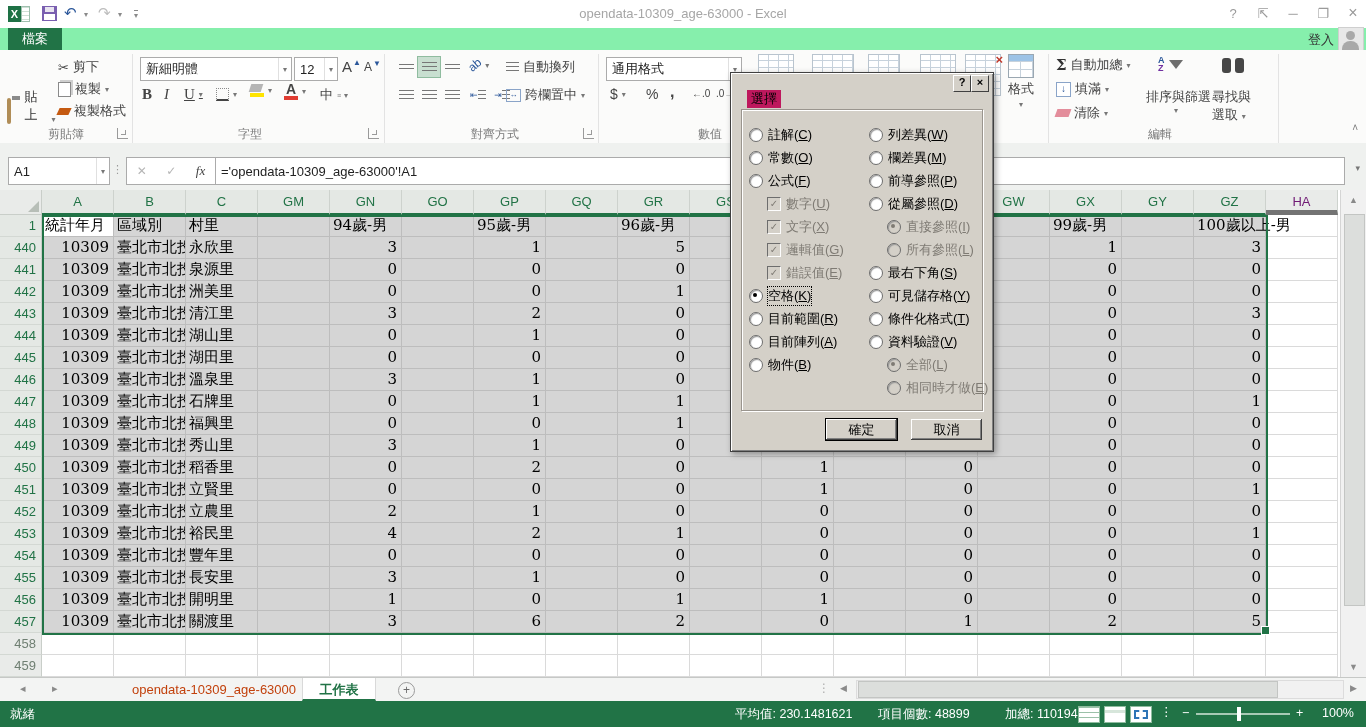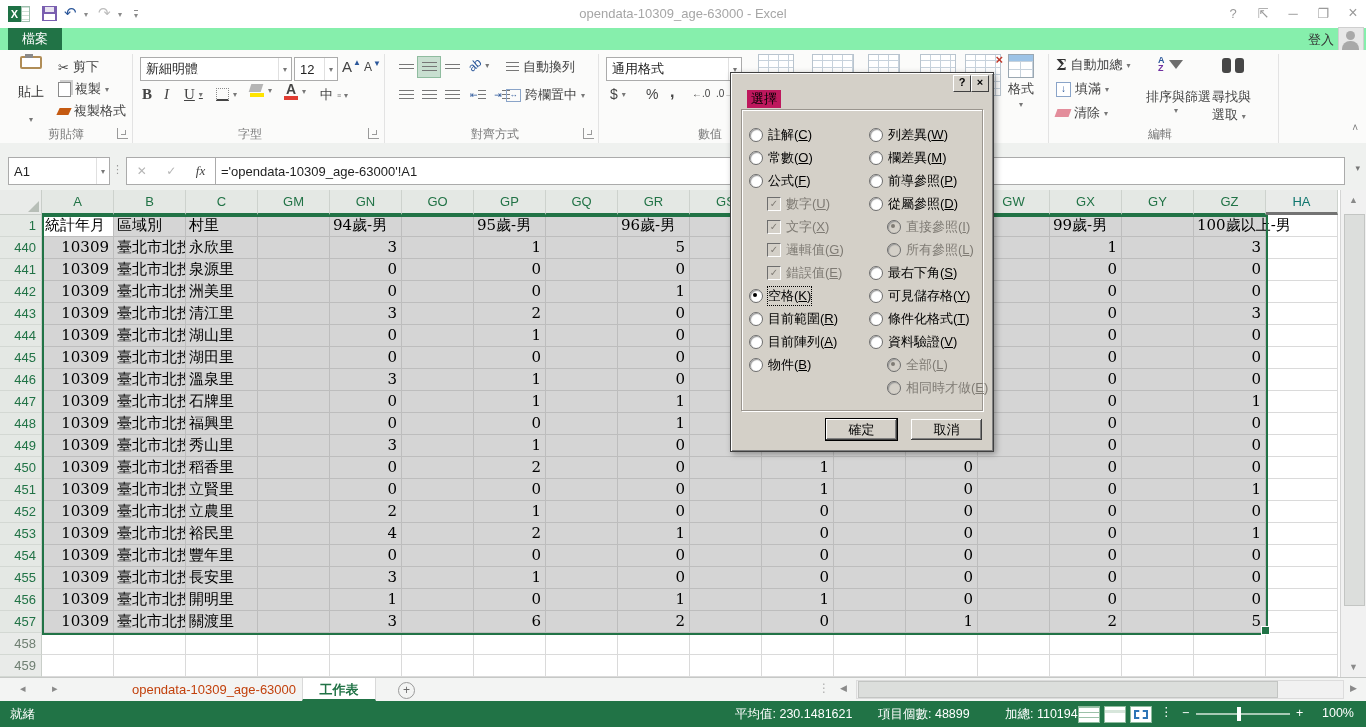--- a/index.html
+++ b/index.html
@@ -34,21 +34,21 @@
   
   #ribbon{position:absolute;left:0;top:50px;width:1366px;height:93px;background:#fbfbfa;border-bottom:1px solid #e1e1e1}
   .gsep{position:absolute;top:4px;height:128px;width:1px;background:#e3e3e3}
   .glabel{position:absolute;top:76px;font-size:12px;color:#7a7a7a;text-align:center}
   .launcher{position:absolute;top:78px;width:10px;height:10px;border-left:1px solid #9a9a9a;border-bottom:1px solid #9a9a9a}
   .launcher:after{content:"";position:absolute;right:2px;top:2px;width:4px;height:4px;border-right:1px solid #9a9a9a;border-bottom:1px solid #9a9a9a}
   .rbtn{position:absolute;display:flex;align-items:center;gap:4px;font-size:13px;color:#444;white-space:nowrap}
   .dd{font-size:8px;color:#777}
   .clip{width:18px;height:22px;border:2px solid #b08d57;border-radius:2px;background:#fff;position:relative}
   .clip:before{content:"";position:absolute;left:3px;top:-4px;width:8px;height:4px;background:#8a8a8a}
-  #paste-big{position:absolute;left:8px;top:6px;width:46px;height:68px;display:flex;flex-direction:column;align-items:center;justify-content:center;gap:14px}
+  #paste-big{position:absolute;left:8px;top:6px;width:46px;height:68px;display:flex;align-items:flex-end;justify-content:center;gap:14px}
   .fbox{position:absolute;background:#fff;border:1px solid #ababab;display:flex;align-items:center;font-size:13px;color:#222}
   .fbox .tx{flex:1;padding-left:5px;overflow:hidden}
   .fbox .dd{padding:0 4px;border-left:1px solid #e0e0e0;height:100%;display:flex;align-items:center}
   .ln{display:inline-block;width:15px;height:11px;background:repeating-linear-gradient(#777 0 1px,transparent 1px 4px)}
   .alico{position:absolute;width:22px;height:20px;display:flex;align-items:center;justify-content:center;border:1px solid transparent}
   .alico.on{background:#c8dfd0;border-color:#8fbc9f}
   .bld{font-weight:bold;font-family:"Liberation Serif",serif;font-size:15px}
   .itl{font-style:italic;font-family:"Liberation Serif",serif;font-size:15px}
   .und{text-decoration:underline;font-family:"Liberation Serif",serif;font-size:15px}
   .clr-a{font-weight:bold;font-size:14px;line-height:12px;text-align:center}
@@ -79,22 +79,22 @@
   #fxbox .gy{color:#b5b5b5;font-size:12px}
   #fxbox .fx{font-style:italic;color:#444;font-family:"Liberation Serif",serif}
   #formulabox{left:215px;top:14px;width:1128px;height:26px}
   #fbar-dd{position:absolute;right:6px;top:20px;color:#777;font-size:9px}
   #nb-dots{position:absolute;left:112px;top:20px;color:#9a9a9a;font-size:11px}
   
   #sheet{position:absolute;left:0;top:190px;width:1340px;height:487px;background:#fff;overflow:hidden}
   .hrow{display:flex;height:25px}
   .corner{width:42px;height:25px;background:#e9ebe9;border-right:1px solid #c9cec9;border-bottom:1px solid #c9cec9;box-sizing:border-box;position:relative}
   .corner i{position:absolute;right:2px;bottom:2px;width:0;height:0;border-left:11px solid transparent;border-bottom:11px solid #b7beb7}
-  .hcell{width:72px;height:25px;box-sizing:border-box;background:#e9ebe9;border-right:1px solid #cdd2cd;border-bottom:3px solid #737373;
-         text-align:center;line-height:24px;font-size:13px;color:#0f766e}
+  .hcell{width:72px;height:25px;box-sizing:border-box;background:#e9ebe9;border-right:1px solid #cdd2cd;border-bottom:5px solid #737373;
+         text-align:center;line-height:24px;font-size:13px;color:#701a75}
   .hcell.sel{color:#217346;border-bottom:2px solid #217346;background:#e4e8e4}
   .grow{display:flex;height:22px}
   .rhead{width:42px;height:22px;box-sizing:border-box;background:#e9ebe9;border-right:1px solid #c9cec9;border-bottom:1px solid #d3d8d3;
          text-align:right;padding-right:5px;font-size:13px;line-height:21px;color:#6f7f72}
   .rhead.sel{color:#217346;background:#e4e8e4}
   .cell{width:72px;height:22px;box-sizing:border-box;border-right:1px solid #dadada;border-bottom:1px solid #dadada;
         font-family:"DejaVu Serif","Liberation Serif",serif;font-size:15px;color:#000;line-height:21px;
         padding:0 3px;overflow:hidden;white-space:nowrap;background:#fff}
   .cell.sel{background:#d5d5d5;border-color:#bdbdbd}
   .cell.num{text-align:right;padding-right:4px}

